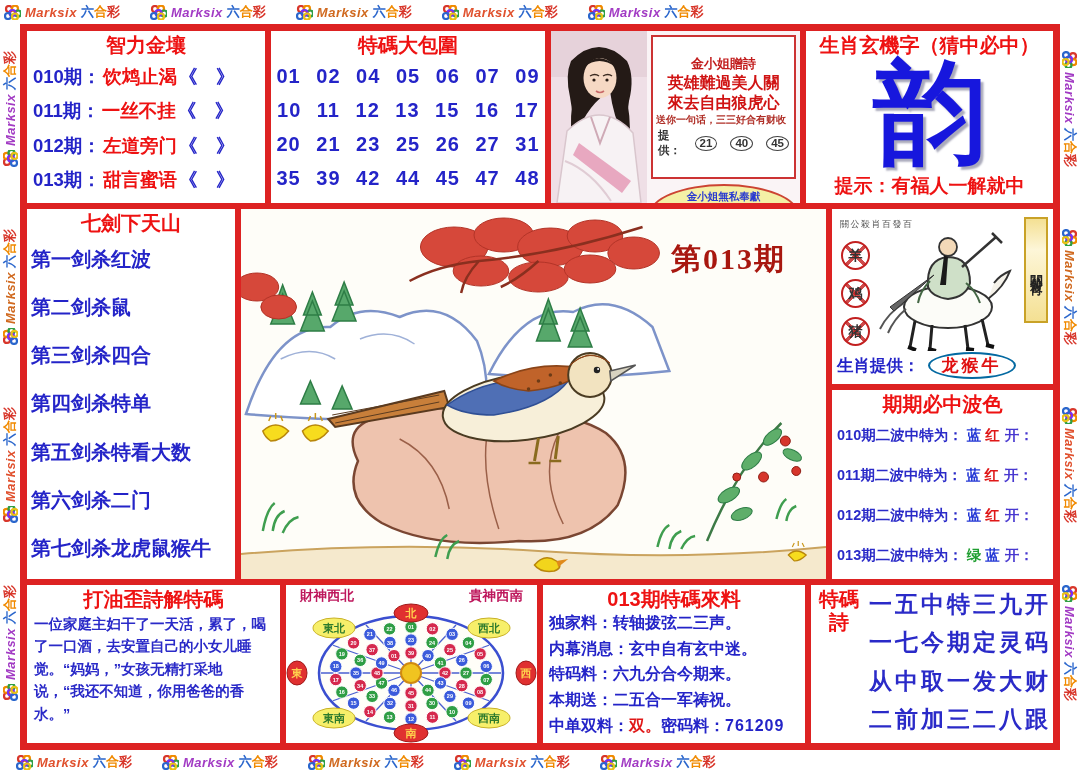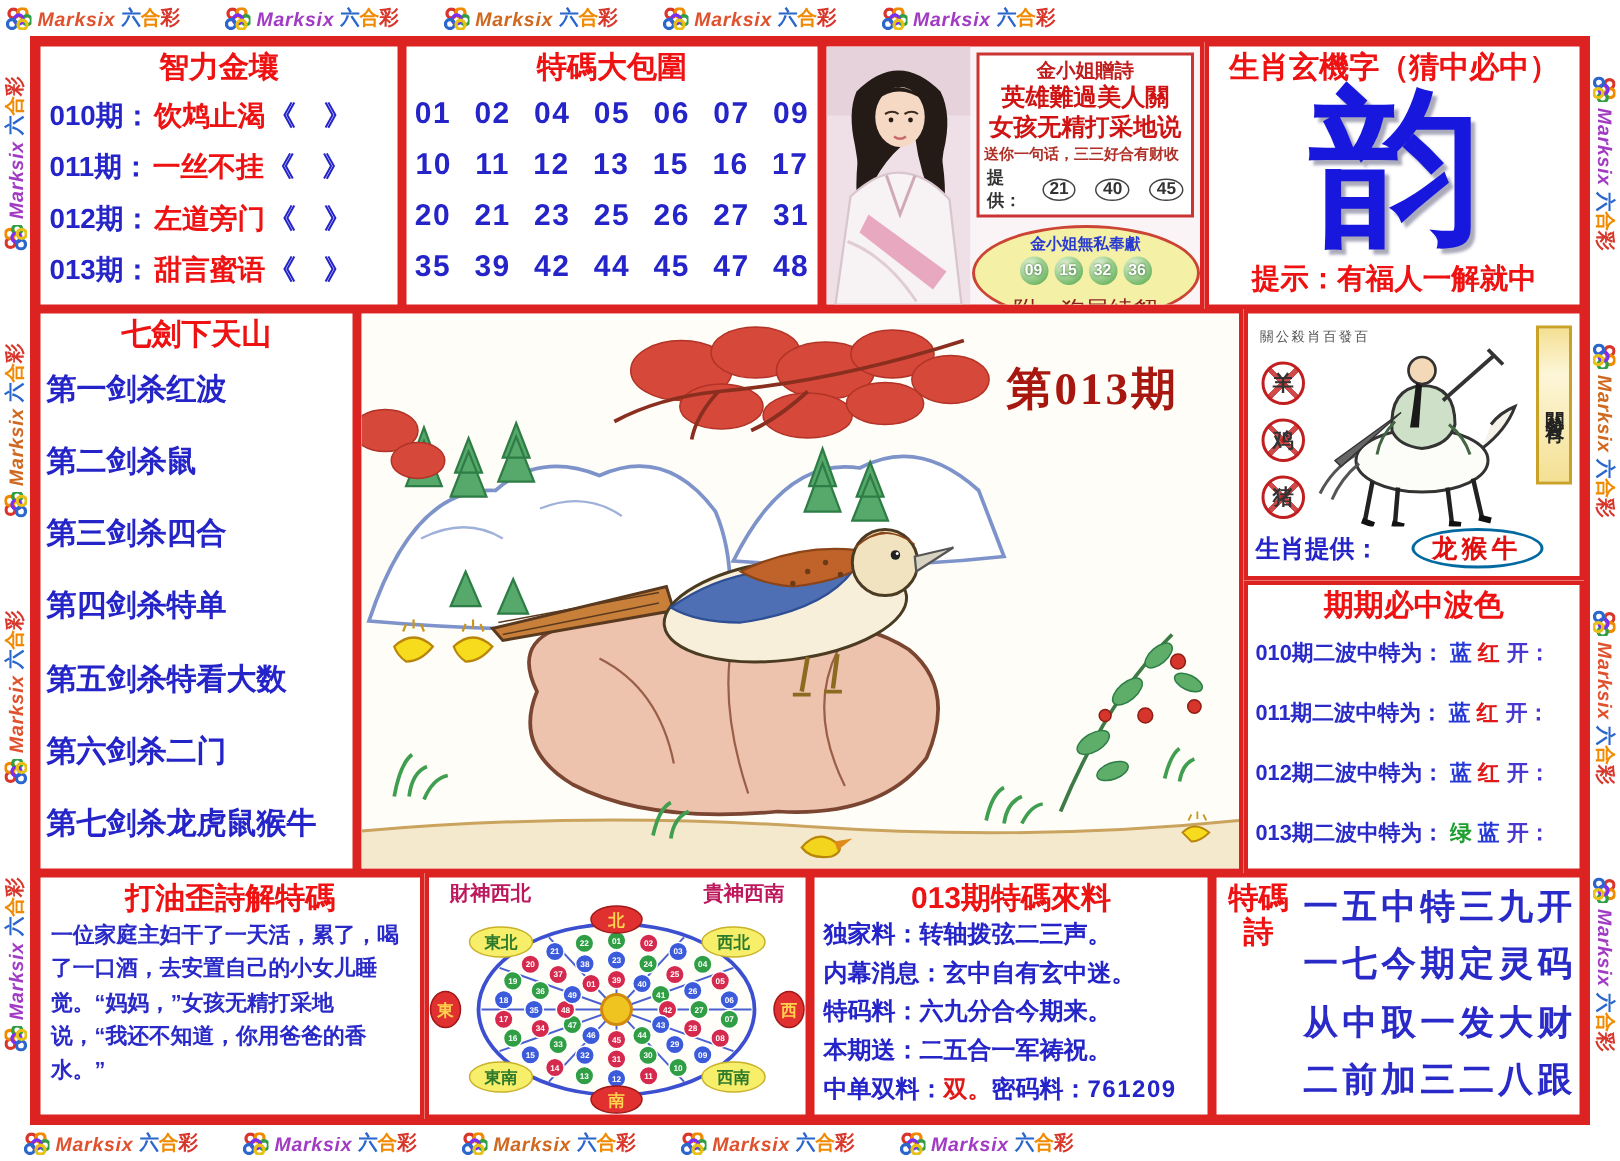--- a/index.html
+++ b/index.html
@@ -41,21 +41,21 @@
   .zl-phrase{color:var(--tred);margin-left:2px}
   .zl-bracket{color:var(--blue);margin-left:2px}
   
   .p-dabao{width:280px;display:flex;flex-direction:column}
   .nb-rows{flex:1;display:flex;flex-direction:column;justify-content:space-around;padding:2px 4px 8px}
   .nb-row{color:var(--blue);font-weight:bold;font-size:20px;text-align:center;letter-spacing:1px;word-spacing:9px;white-space:nowrap}
   
   .p-photo{width:255px;display:flex;background:#faf4f6}
   .photo{width:96px;height:100%;flex:0 0 auto}
   .jx-col{flex:1;display:flex;flex-direction:column;min-width:0}
-  .jx-box{margin:4px 4px 2px;border:2px solid #c33;background:#fff;padding:1px 3px}
+  .jx-box{margin:4px 4px 2px;border:2px solid #c33;background:#fff;padding:18px 3px}
   .jx-title{color:#c21d1d;font-size:13px;font-weight:bold;text-align:center}
   .jx-poem{color:#d01414;font-size:16px;font-weight:bold;text-align:center;line-height:1.25;white-space:nowrap}
   .jx-hint{color:#b03028;font-size:10px;font-weight:bold;white-space:nowrap}
   .jx-prov{font-size:11.5px;color:#333;font-weight:bold;display:flex;align-items:center;gap:13px;padding:1px 2px}
   .jx-num{border:1.5px solid #444;border-radius:50%;padding:0 4px;line-height:13px}
   .jx-oval{margin:3px auto 0;width:148px;height:60px;background:#f4f0a6;border:2px solid #cc4433;border-radius:50%;text-align:center}
   .jx-oval-title{color:#2a3bd0;font-size:10.5px;font-weight:bold;padding-top:4px}
   .jx-balls{display:flex;justify-content:center;gap:4px;margin-top:1px}
   .gball{width:19px;height:19px;border-radius:50%;background:radial-gradient(circle at 35% 30%,#eaf6da,#49a33f);
     color:#fff;font-weight:bold;font-size:10.5px;line-height:19px;text-shadow:0 0 2px #1e5e1e}
@@ -79,21 +79,21 @@
   .gg-caption{position:absolute;left:8px;top:9px;font-size:9px;color:#555;letter-spacing:1.5px;white-space:nowrap}
   .gg-banner{position:absolute;right:5px;top:8px;width:24px;height:106px;background:linear-gradient(#f4e093,#fdf6d8 30%,#f4e093);
     border:2px solid #c9a227;box-sizing:border-box;display:flex;align-items:center;justify-content:center}
   .gg-banner span{writing-mode:vertical-rl;font-size:12.5px;font-weight:bold;color:#222;letter-spacing:3px}
   .gg-killed{position:absolute;left:9px;top:32px;display:flex;flex-direction:column;gap:9px}
   .kz{width:25px;height:25px;border:2.5px solid #c22020;border-radius:50%;color:#333;font-weight:bold;font-size:14px;
     line-height:25px;text-align:center;box-sizing:content-box;
     background:linear-gradient(45deg,transparent 45%,rgba(195,30,30,.8) 45%,rgba(195,30,30,.8) 55%,transparent 55%),
                linear-gradient(135deg,transparent 45%,rgba(195,30,30,.8) 45%,rgba(195,30,30,.8) 55%,transparent 55%)}
   .gg-art{position:absolute;left:38px;top:16px}
-  .gg-foot{position:absolute;left:5px;bottom:5px;display:flex;align-items:center;gap:21px;white-space:nowrap}
+  .gg-foot{position:absolute;left:5px;bottom:5px;display:flex;align-items:center;gap:8px;white-space:nowrap}
   .gg-label{color:var(--blue);font-weight:bold;font-size:16.5px}
   .gg-oval{border:2px solid #0369a1;border-radius:50%;padding:0 12px;color:#e01010;font-weight:bold;font-size:17px;letter-spacing:3px}
   
   .p-bose{flex:1;display:flex;flex-direction:column}
   .bs-rows{flex:1;display:flex;flex-direction:column;justify-content:space-around;padding:0 5px 4px}
   .bs-row{font-weight:bold;font-size:14.5px;white-space:nowrap}
   .bs-prefix{color:#2a2ac8}
   .bs-row b{margin-left:4px}
   .c-blue{color:#2438d6}.c-red{color:#e01818}.c-green{color:#1f9e30}
   .bs-suffix{color:#4838d0;margin-left:5px}
@@ -402,21 +402,21 @@
           <path d="M16,100 Q33,84 48,84 Q66,84 82,102 L90,172 L6,172 Z" fill="#f7f2f4" stroke="#d9c6cd" stroke-width="1.5"></path>
           <path d="M40,86 L49,112 L59,86" stroke="#cfaab6" stroke-width="2" fill="none"></path>
           <path d="M28,112 L80,150 L71,162 L22,124 Z" fill="#e8a8c0"></path>
           <path d="M14,130 Q40,140 60,170" stroke="#e0ccd4" stroke-width="2" fill="none"></path>
         </svg>
       </div>
       <div class="jx-col">
         <div class="jx-box">
           <div class="jx-title">金小姐贈詩</div>
           <div class="jx-poem">英雄難過美人關</div>
-          <div class="jx-poem">女孩无精打采地说</div>
+          <div class="jx-poem">來去自由狼虎心</div>
           <div class="jx-hint">送你一句话，三三好合有财收</div>
           <div class="jx-prov">
             <span>提供：</span>
             <span class="jx-num">21</span>
             <span class="jx-num">40</span>
             <span class="jx-num">45</span>
           </div>
         </div>
         <div class="jx-oval">
           <div class="jx-oval-title">金小姐無私奉獻</div>

